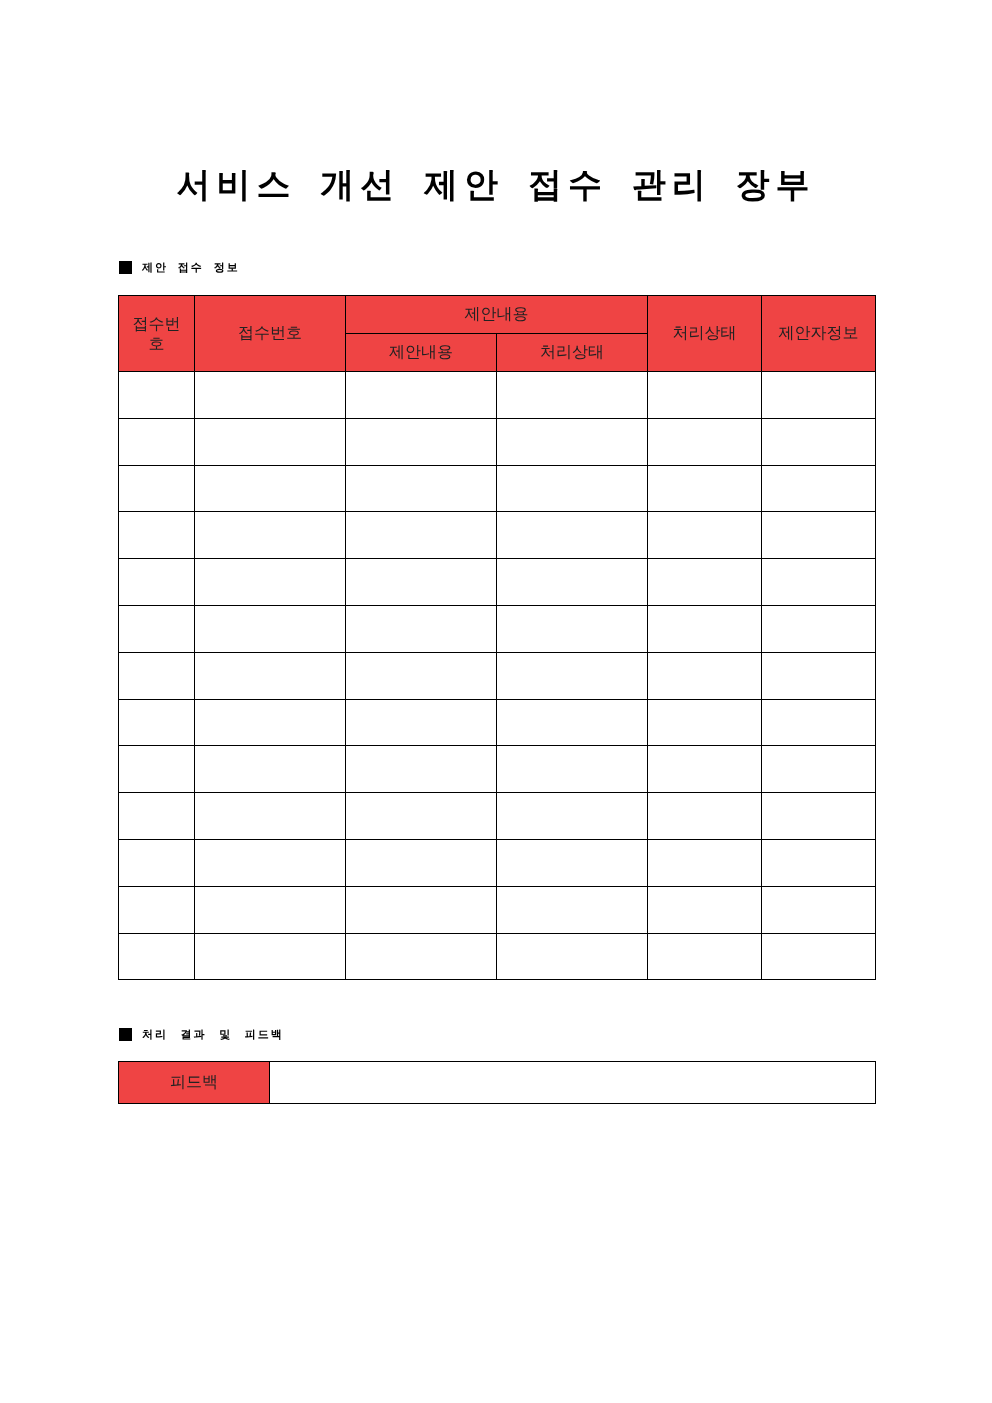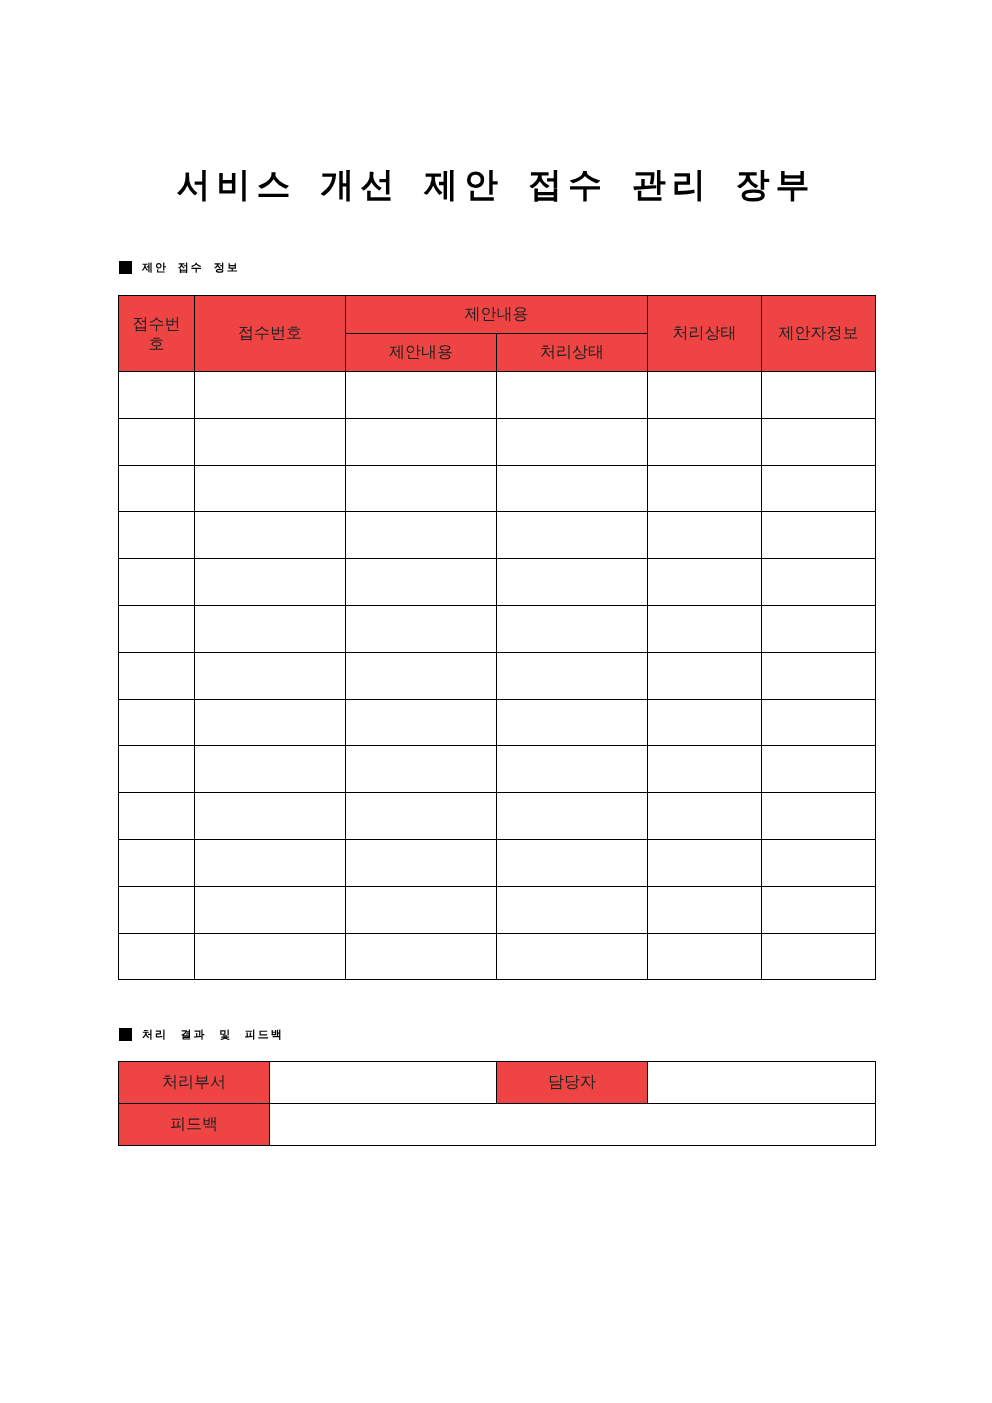--- a/index.html
+++ b/index.html
@@ -163,24 +163,18 @@
 </div>
 
 <table id="t2">
   <colgroup>
     <col style="width:151px">
       <col style="width:227px">
       <col style="width:151px">
       <col style="width:228px">
   </colgroup>
   <tbody>
-      <tr>
-    <th>처리부서</th>
-    <td></td>
-    <th>담당자</th>
-    <td></td>
-  </tr>
   <tr>
     <th>피드백</th>
     <td colspan="3"></td>
   </tr>
 </tbody>
   </table>
 
 </body></html>

